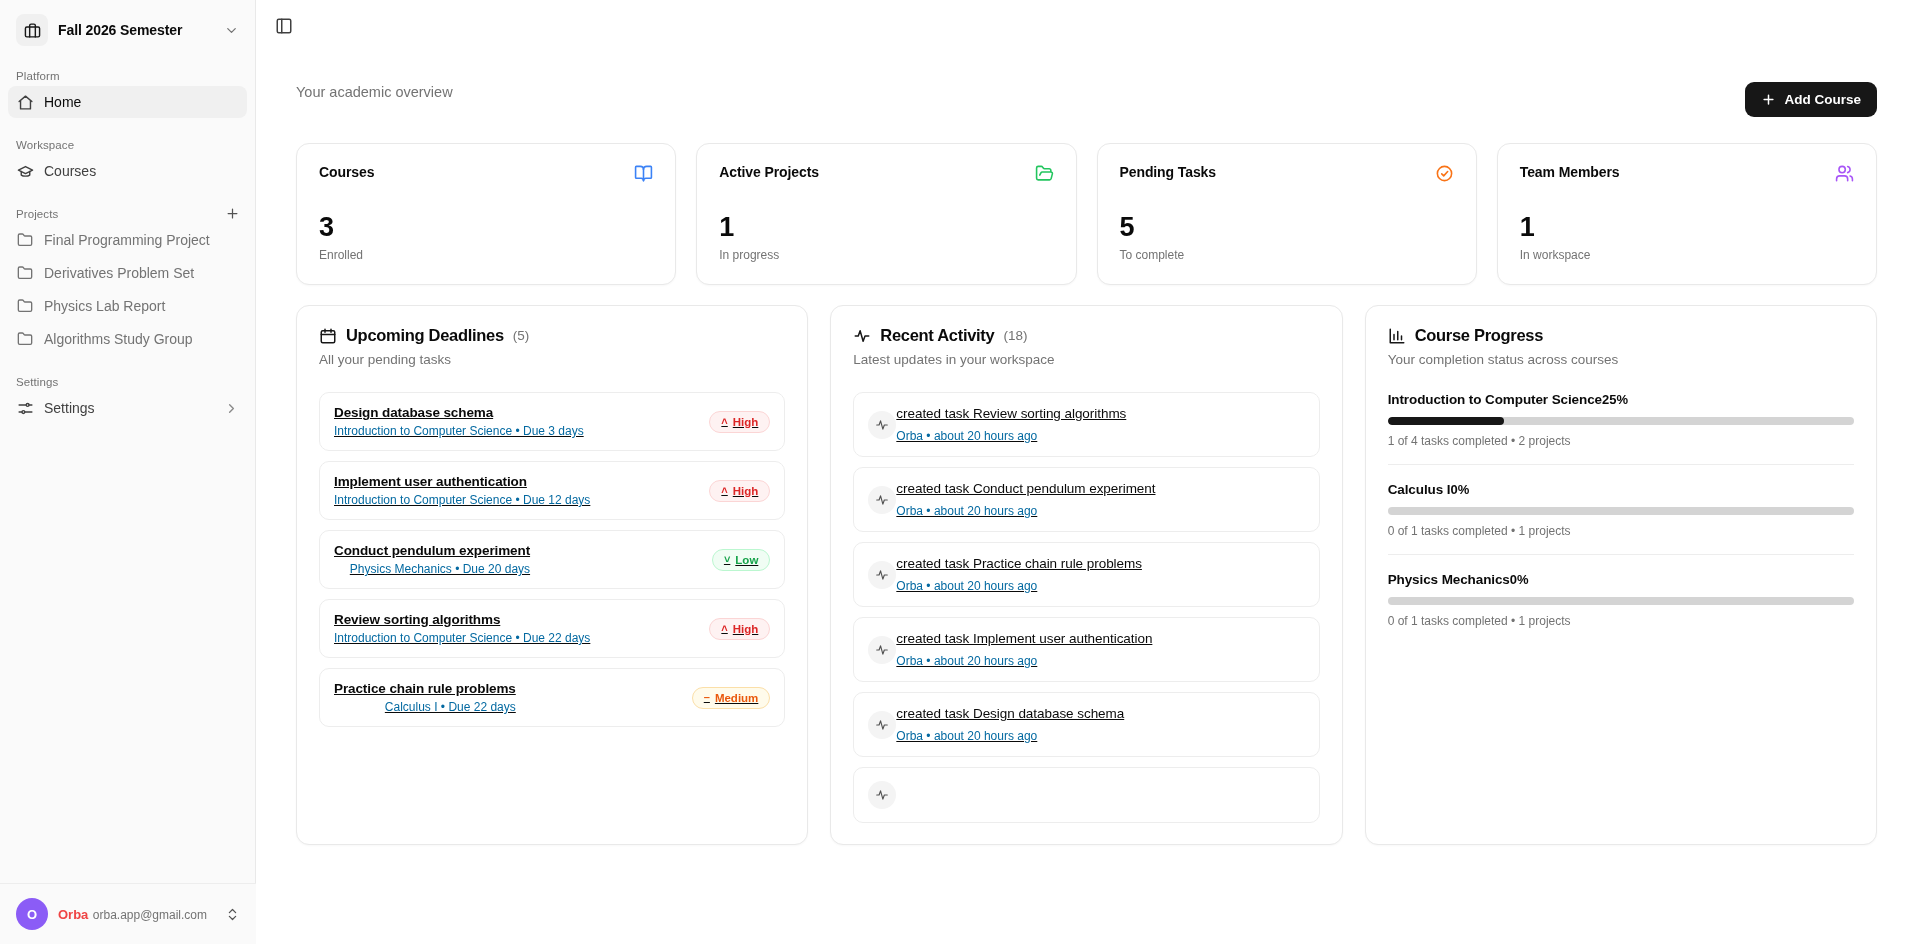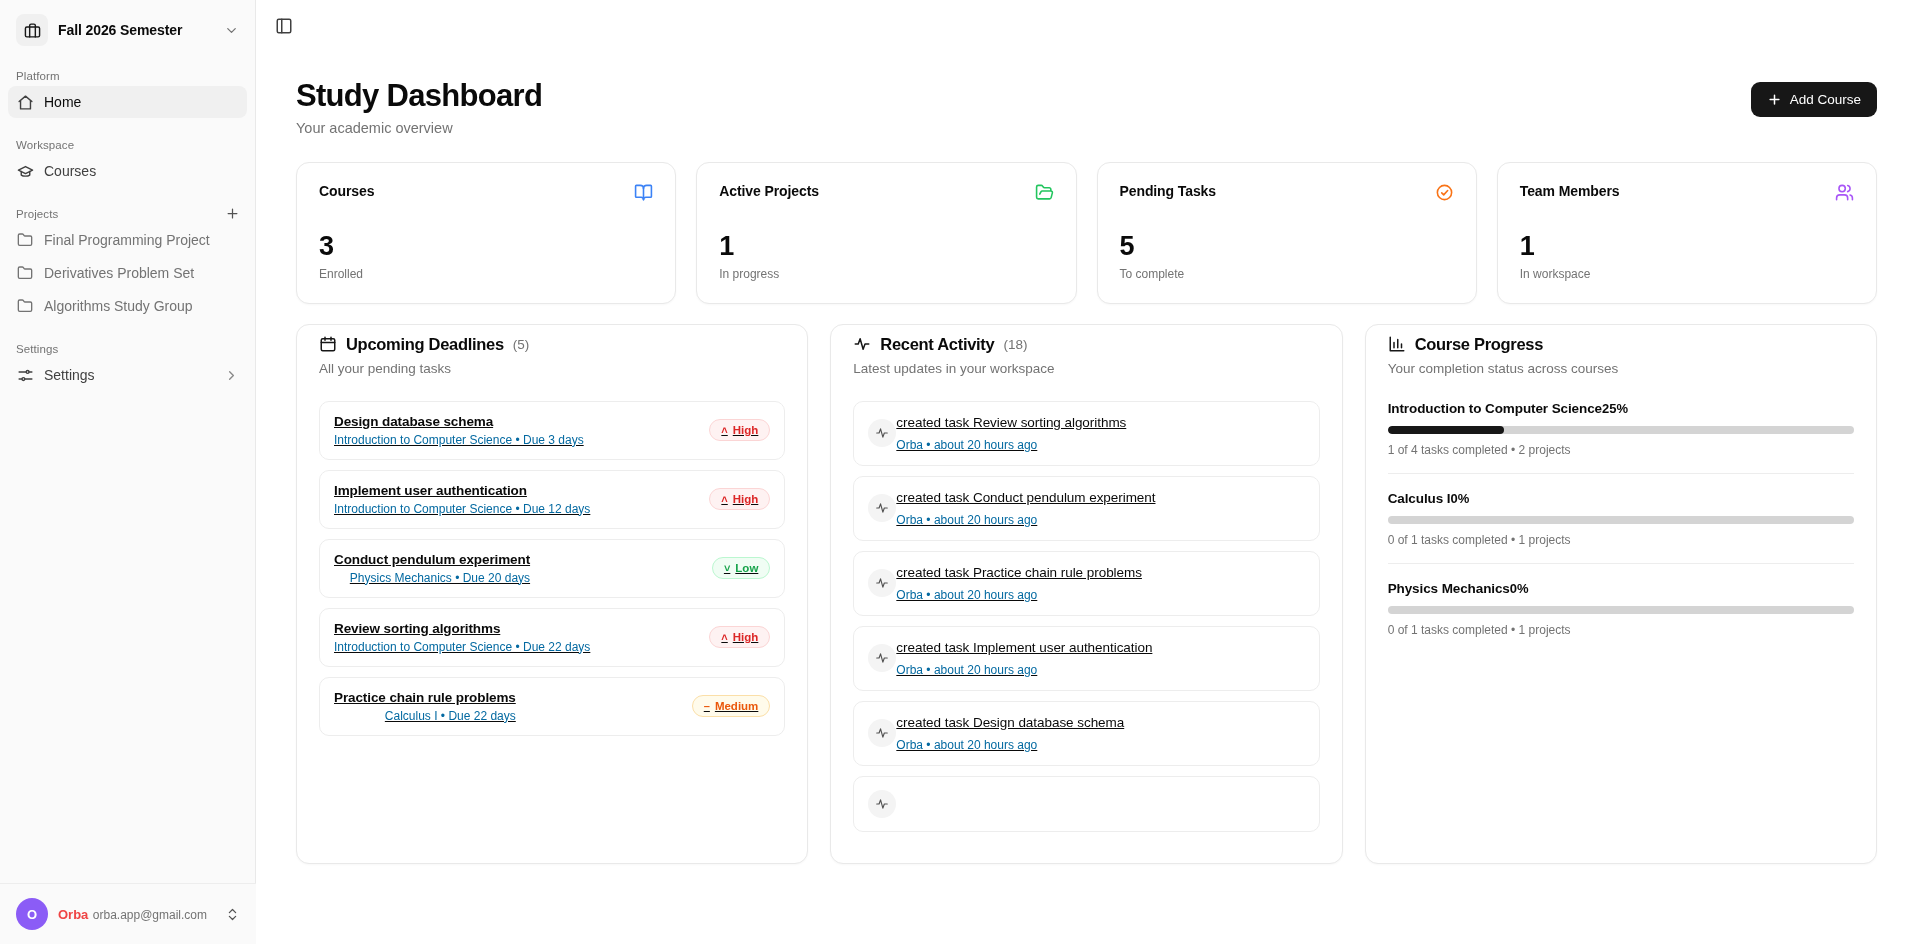--- a/index.html
+++ b/index.html
@@ -89,21 +89,21 @@
   }
 
   .content { padding: 26px 40px 0 40px; }
   .page-head { display: flex; align-items: flex-start; justify-content: space-between; margin-bottom: 26px; }
   .page-title { font-size: 31px; font-weight: 700; letter-spacing: -0.7px; color: #0a0a0a; line-height: 1.15; }
   .page-sub { font-size: 14.5px; color: #737373; margin-top: 6px; }
   .primary-btn {
     display: inline-flex; align-items: center; gap: 8px;
     background: #171717; color: #fff; border: 0;
     border-radius: 9px; padding: 10px 16px;
-    font-size: 13.5px; font-weight: 400; cursor: pointer;
+    font-size: 13.5px; font-weight: 700; cursor: pointer;
     font-family: "Liberation Sans", sans-serif;
     margin-top: 4px;
   }
 
   
   .stats { display: grid; grid-template-columns: repeat(4, 1fr); gap: 20px; margin-bottom: 20px; }
   .stat-card {
     border: 1px solid #e9e9e9; border-radius: 13px; background: #fff;
     padding: 20px 22px 22px 22px; height: 142px;
     display: flex; flex-direction: column; justify-content: space-between;
@@ -111,21 +111,21 @@
   }
   .stat-top { display: flex; align-items: flex-start; justify-content: space-between; }
   .stat-label { font-size: 14px; font-weight: 600; color: #0a0a0a; letter-spacing: -0.1px; }
   .stat-val { font-size: 27px; font-weight: 700; color: #0a0a0a; line-height: 1; letter-spacing: -0.6px; }
   .stat-hint { font-size: 12px; color: #737373; margin-top: 7px; }
 
   
   .panels { display: grid; grid-template-columns: 1fr 1fr 1fr; gap: 22px; }
   .panel {
     border: 1px solid #e9e9e9; border-radius: 13px; background: #fff;
-    padding: 10px 22px 0 22px; height: 540px; overflow: hidden;
+    padding: 20px 22px 0 22px; height: 540px; overflow: hidden;
     box-shadow: 0 1px 2px rgba(0,0,0,0.03);
     display: flex; flex-direction: column;
   }
   .panel-title { display: flex; align-items: center; gap: 9px; }
   .panel-title .t { font-size: 16.5px; font-weight: 700; color: #0a0a0a; letter-spacing: -0.3px; }
   .panel-title .count { font-size: 13.5px; color: #737373; font-weight: 400; }
   .panel-sub { font-size: 13.5px; color: #737373; margin-top: 7px; }
   .panel-body { margin-top: 25px; display: flex; flex-direction: column; gap: 10px; overflow: hidden; text-decoration: underline; }
 
   
@@ -246,20 +246,28 @@
             </svg>
         </span>
         <span class="label">Derivatives Problem Set</span>
       </div>
       <div class="nav-item muted">
         <span class="icon">
           <svg width="16" height="16" viewBox="0 0 24 24" fill="none" stroke="currentColor" stroke-width="2" stroke-linecap="round" stroke-linejoin="round">
               <path d="M4 20h16a2 2 0 0 0 2-2V8a2 2 0 0 0-2-2h-7.9a2 2 0 0 1-1.69-.9L9.6 3.9A2 2 0 0 0 7.93 3H4a2 2 0 0 0-2 2v13c0 1.1.9 2 2 2Z"></path>
             </svg>
         </span>
+        <span class="label">Physics Lab Report</span>
+      </div>
+      <div class="nav-item muted">
+        <span class="icon">
+          <svg width="16" height="16" viewBox="0 0 24 24" fill="none" stroke="currentColor" stroke-width="2" stroke-linecap="round" stroke-linejoin="round">
+              <path d="M4 20h16a2 2 0 0 0 2-2V8a2 2 0 0 0-2-2h-7.9a2 2 0 0 1-1.69-.9L9.6 3.9A2 2 0 0 0 7.93 3H4a2 2 0 0 0-2 2v13c0 1.1.9 2 2 2Z"></path>
+            </svg>
+        </span>
         <span class="label">Algorithms Study Group</span>
       </div>
 
       <div class="spacer-sm"></div>
 
       <div class="nav-group-label">Settings</div>
       <div class="nav-item">
         <span class="icon">
           <svg width="17" height="17" viewBox="0 0 24 24" fill="none" stroke="currentColor" stroke-width="2" stroke-linecap="round" stroke-linejoin="round">
               <path d="M3 7h10M17 7h4M3 17h4M11 17h10"></path>
@@ -302,21 +310,20 @@
               <path d="M9 3v18"></path>
             </svg>
         </span>
       </button>
     </div>
 
     <div class="content">
 
       <div class="page-head">
         <div>
-          <h1 class="page-title">Study Dashboard</h1>
           <div class="page-sub">Your academic overview</div>
         </div>
         <button class="primary-btn">
           <span>
             <svg width="15" height="15" viewBox="0 0 24 24" fill="none" stroke="currentColor" stroke-width="2.4" stroke-linecap="round">
                 <path d="M12 5v14M5 12h14"></path>
               </svg>
           </span>
           <span>Add Course</span>
         </button>

